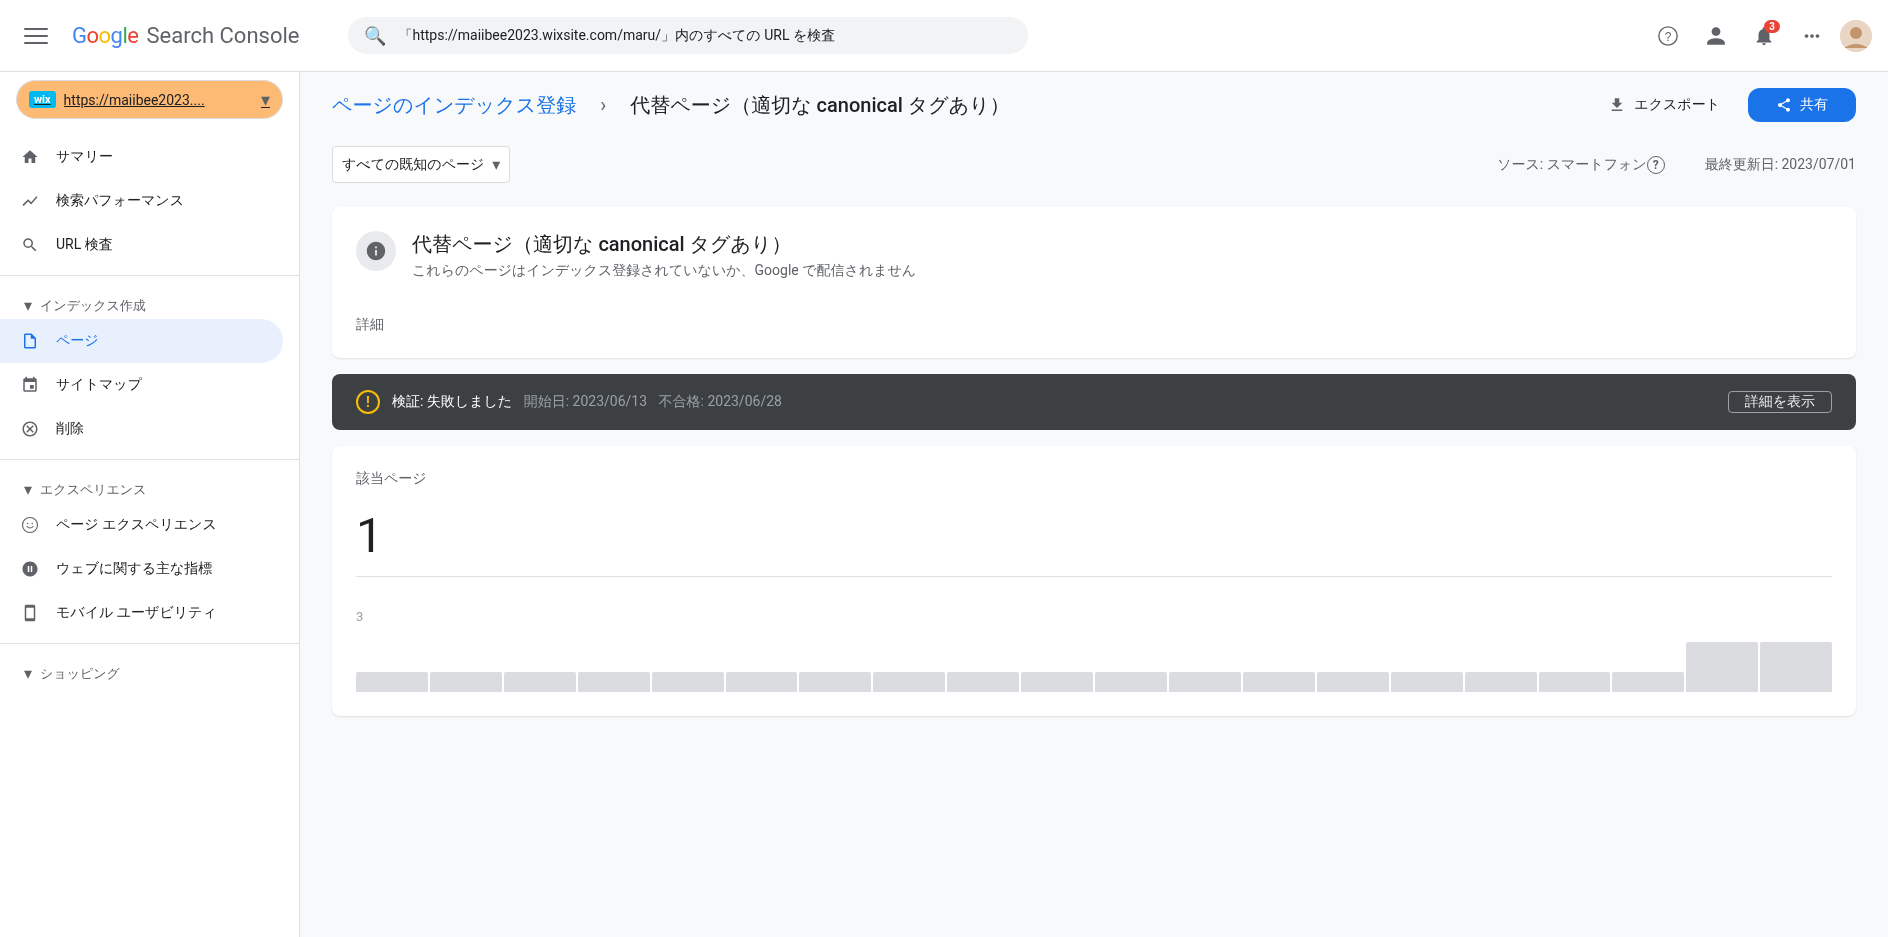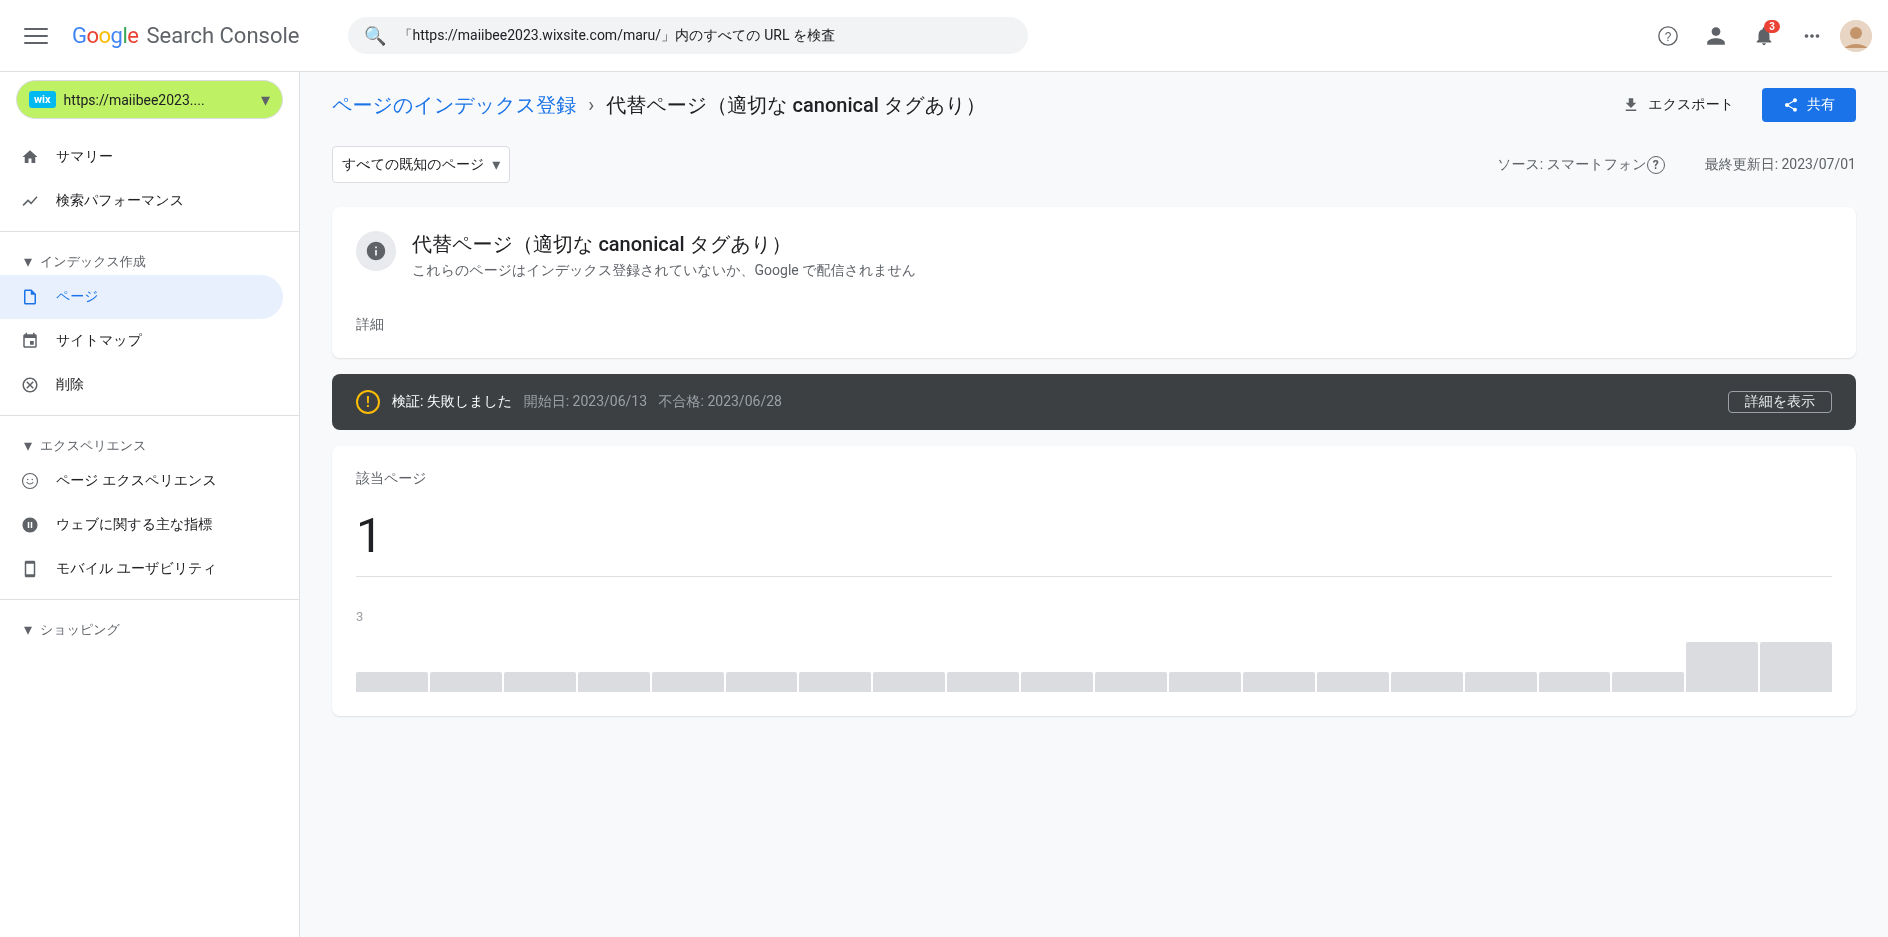--- a/index.html
+++ b/index.html
@@ -143,21 +143,22 @@
     }
     .site-selector {
       display: flex;
       align-items: center;
       gap: 8px;
       margin: 8px 16px 16px;
       padding: 8px 12px;
       border: 1px solid #dadce0;
       border-radius: 24px;
       cursor: pointer;
-      background: #bef264;
+      background: #fdba74;
+      text-decoration: underline;
     }
     .wix-badge {
       background: #00b9f1;
       color: #fff;
       font-size: 11px;
       font-weight: 700;
       padding: 2px 5px;
       border-radius: 3px;
     }
     .site-url {
@@ -226,21 +227,21 @@
     
     .page-header {
       display: flex;
       align-items: center;
       justify-content: space-between;
       margin-bottom: 24px;
     }
     .breadcrumb {
       display: flex;
       align-items: center;
-      gap: 12px;
+      gap: 24px;
       font-size: 20px;
       color: #202124;
     }
     .breadcrumb .crumb-link {
       color: #1a73e8;
       cursor: pointer;
       font-weight: 400;
     }
     .breadcrumb .crumb-sep {
       color: #5f6368;
@@ -264,28 +265,28 @@
       background: transparent;
       cursor: pointer;
       font-size: 14px;
       color: #202124;
       border-radius: 4px;
     }
     .share-btn {
       display: flex;
       align-items: center;
       gap: 8px;
-      padding: 8px 21px;
+      padding: 8px 28px;
       border: none;
       background: #1a73e8;
       color: #fff;
       cursor: pointer;
       font-size: 14px;
       font-weight: 500;
-      border-radius: 4px;
+      border-radius: 12px;
     }
 
     
     .filter-row {
       display: flex;
       align-items: center;
       justify-content: space-between;
       margin-bottom: 24px;
     }
     .filter-dropdown {
@@ -527,20 +528,28 @@
 
     <a class="nav-item">
       <span class="nav-icon">
         <svg width="18" height="18" viewBox="0 0 24 24" fill="#5f6368">
           <path d="M3.5 18.5l6-6 4 4L22 6.92 20.59 5.5l-7.09 8-4-4L2 17z"></path>
         </svg>
       </span>
       <span>検索パフォーマンス</span>
     </a>
 
+    <a class="nav-item">
+      <span class="nav-icon">
+        <svg width="18" height="18" viewBox="0 0 24 24" fill="#5f6368">
+          <path d="M15.5 14h-.79l-.28-.27A6.47 6.47 0 0 0 16 9.5 6.5 6.5 0 1 0 9.5 16c1.61 0 3.09-.59 4.23-1.57l.27.28v.79l5 4.99L20.49 19l-4.99-5zm-6 0C7.01 14 5 11.99 5 9.5S7.01 5 9.5 5 14 7.01 14 9.5 11.99 14 9.5 14z"></path>
+        </svg>
+      </span>
+      <span>URL 検査</span>
+    </a>
 
     <div class="divider"></div>
 
     <div class="section-header">
       <span class="chevron">▾</span>
       <span>インデックス作成</span>
     </div>
 
     <a class="nav-item active">
       <span class="nav-icon">

